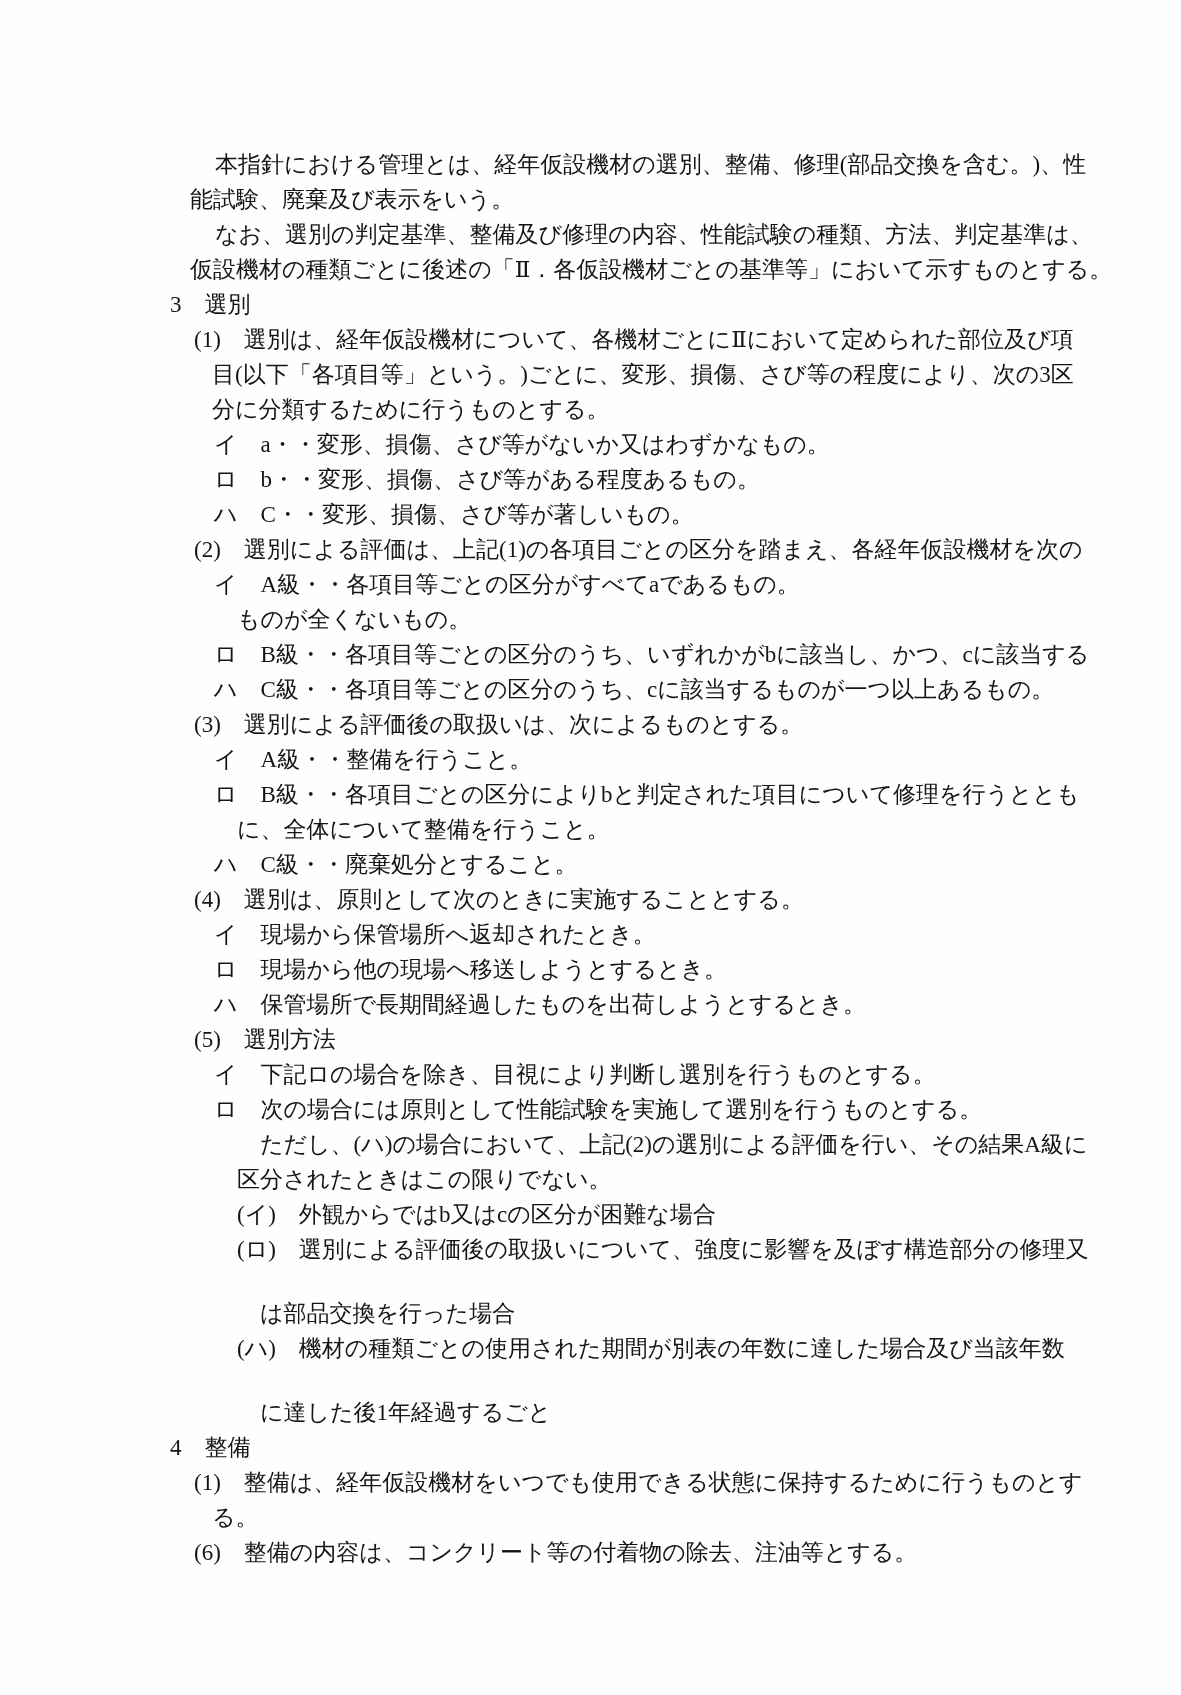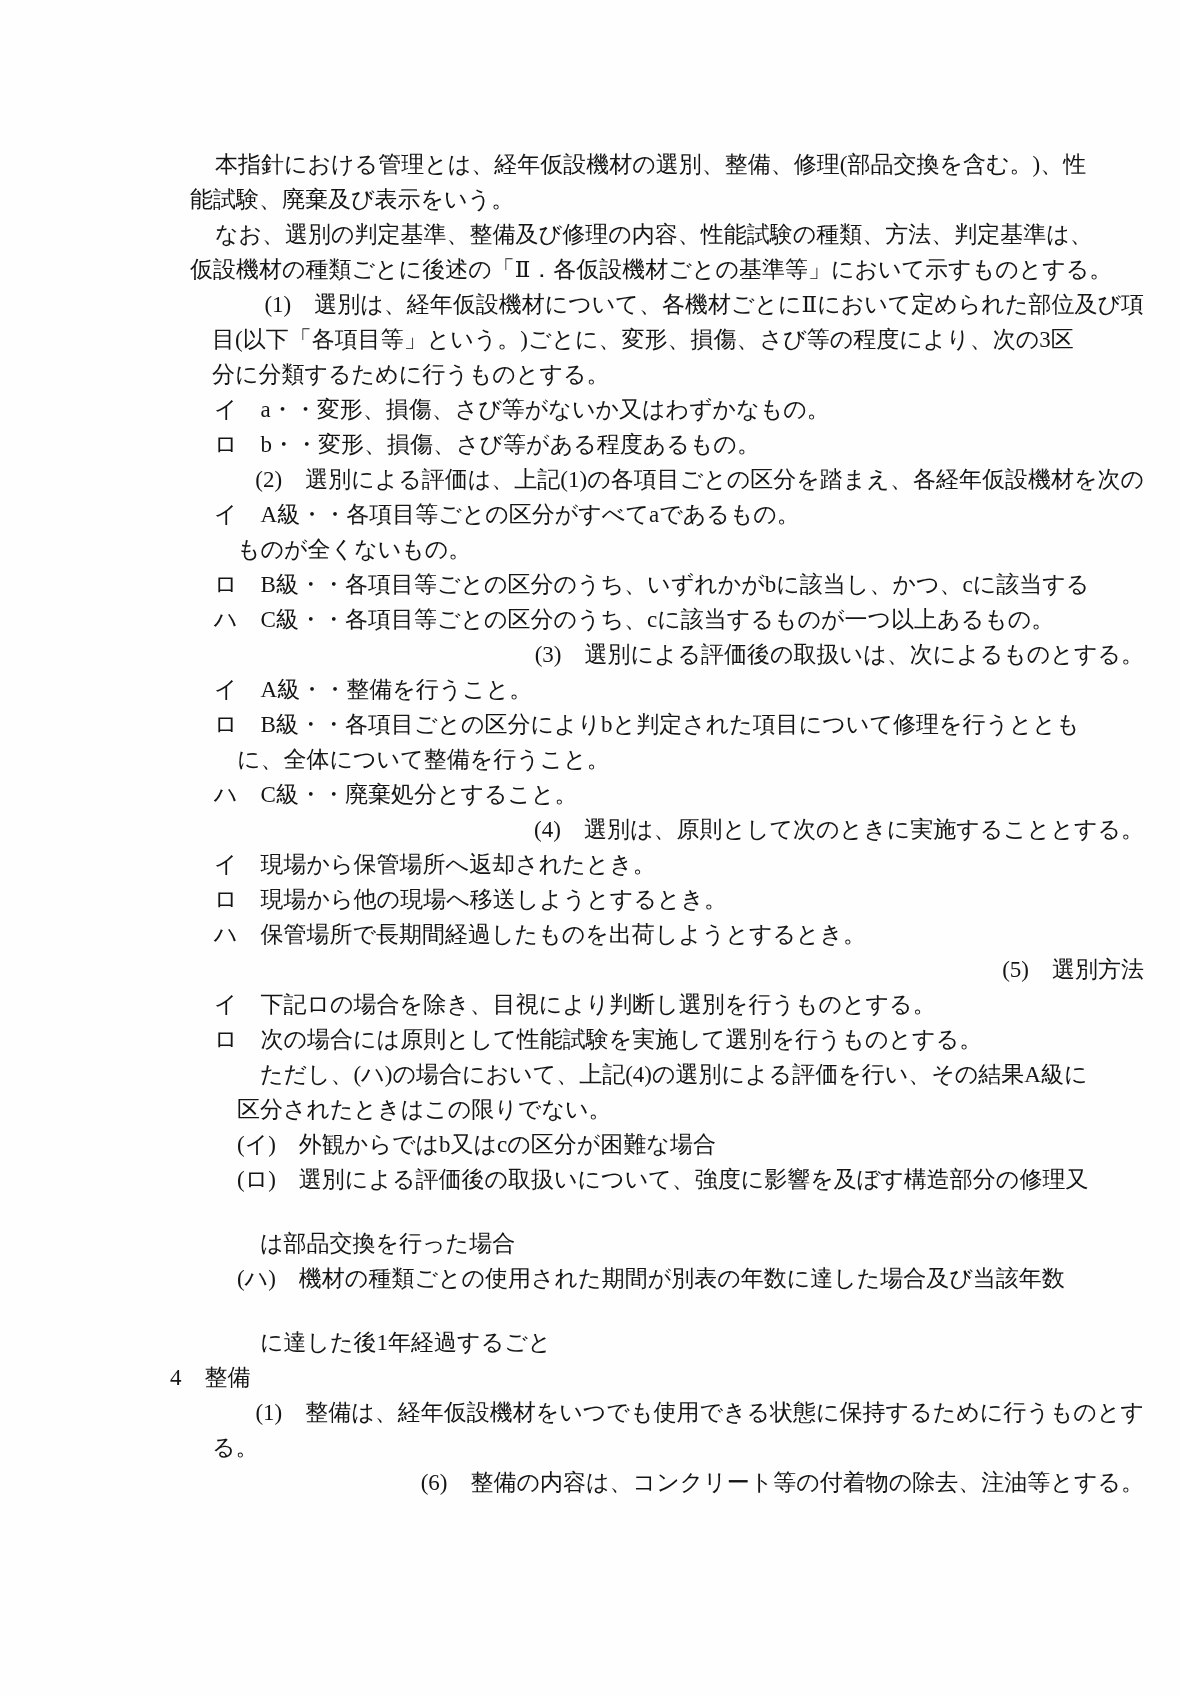--- a/index.html
+++ b/index.html
@@ -26,60 +26,62 @@
     font-size: 23px;
     color: #151515;
     white-space: pre;
     font-family: "Liberation Serif", "DejaVu Serif", serif;
     font-weight: 400;
   }
   
   .lv-h   { padding-left: 170px; }  
   .lv-p1  { padding-left: 215px; }  
   .lv-p   { padding-left: 190px; }  
-  .lv-n   { padding-left: 194px; text-align: right; }  
+  .lv-n   { padding-left: 194px; }  
   .lv-nc  { padding-left: 212px; }  
   .lv-k   { padding-left: 214px; }  
   .lv-kc  { padding-left: 237px; }  
   .lv-kc2 { padding-left: 260px; }  
   .lv-b   { padding-left: 237px; }  
   .lv-bc  { padding-left: 260px; margin-top: 29px; }  
 </style>
 </head>
 <body>
 
 <div class="page">
   <div class="doc-body" id="lines-container">
       <div class="line lv-p1">本指針における管理とは、経年仮設機材の選別、整備、修理(部品交換を含む。)、性</div>
       <div class="line lv-p">能試験、廃棄及び表示をいう。</div>
       <div class="line lv-p1">なお、選別の判定基準、整備及び修理の内容、性能試験の種類、方法、判定基準は、</div>
       <div class="line lv-p">仮設機材の種類ごとに後述の「Ⅱ．各仮設機材ごとの基準等」において示すものとする。</div>
+      <div class="line lv-h">3　選別</div>
       <div class="line lv-n">(1)　選別は、経年仮設機材について、各機材ごとにⅡにおいて定められた部位及び項</div>
       <div class="line lv-nc">目(以下「各項目等」という。)ごとに、変形、損傷、さび等の程度により、次の3区</div>
       <div class="line lv-nc">分に分類するために行うものとする。</div>
       <div class="line lv-k">イ　a・・変形、損傷、さび等がないか又はわずかなもの。</div>
       <div class="line lv-k">ロ　b・・変形、損傷、さび等がある程度あるもの。</div>
+      <div class="line lv-k">ハ　C・・変形、損傷、さび等が著しいもの。</div>
       <div class="line lv-n">(2)　選別による評価は、上記(1)の各項目ごとの区分を踏まえ、各経年仮設機材を次の</div>
       <div class="line lv-k">イ　A級・・各項目等ごとの区分がすべてaであるもの。</div>
       <div class="line lv-kc">ものが全くないもの。</div>
       <div class="line lv-k">ロ　B級・・各項目等ごとの区分のうち、いずれかがbに該当し、かつ、cに該当する</div>
       <div class="line lv-k">ハ　C級・・各項目等ごとの区分のうち、cに該当するものが一つ以上あるもの。</div>
       <div class="line lv-n">(3)　選別による評価後の取扱いは、次によるものとする。</div>
       <div class="line lv-k">イ　A級・・整備を行うこと。</div>
       <div class="line lv-k">ロ　B級・・各項目ごとの区分によりbと判定された項目について修理を行うととも</div>
       <div class="line lv-kc">に、全体について整備を行うこと。</div>
       <div class="line lv-k">ハ　C級・・廃棄処分とすること。</div>
       <div class="line lv-n">(4)　選別は、原則として次のときに実施することとする。</div>
       <div class="line lv-k">イ　現場から保管場所へ返却されたとき。</div>
       <div class="line lv-k">ロ　現場から他の現場へ移送しようとするとき。</div>
       <div class="line lv-k">ハ　保管場所で長期間経過したものを出荷しようとするとき。</div>
       <div class="line lv-n">(5)　選別方法</div>
       <div class="line lv-k">イ　下記ロの場合を除き、目視により判断し選別を行うものとする。</div>
       <div class="line lv-k">ロ　次の場合には原則として性能試験を実施して選別を行うものとする。</div>
-      <div class="line lv-kc2">ただし、(ハ)の場合において、上記(4)の選別による評価を行い、その結果A級に</div>
+      <div class="line lv-kc2">ただし、(ハ)の場合において、上記(2)の選別による評価を行い、その結果A級に</div>
       <div class="line lv-kc">区分されたときはこの限りでない。</div>
       <div class="line lv-b">(イ)　外観からではb又はcの区分が困難な場合</div>
       <div class="line lv-b">(ロ)　選別による評価後の取扱いについて、強度に影響を及ぼす構造部分の修理又</div>
       <div class="line lv-bc">は部品交換を行った場合</div>
       <div class="line lv-b">(ハ)　機材の種類ごとの使用された期間が別表の年数に達した場合及び当該年数</div>
       <div class="line lv-bc">に達した後1年経過するごと</div>
       <div class="line lv-h">4　整備</div>
       <div class="line lv-n">(1)　整備は、経年仮設機材をいつでも使用できる状態に保持するために行うものとす</div>
       <div class="line lv-nc">る。</div>
       <div class="line lv-n">(6)　整備の内容は、コンクリート等の付着物の除去、注油等とする。</div>

